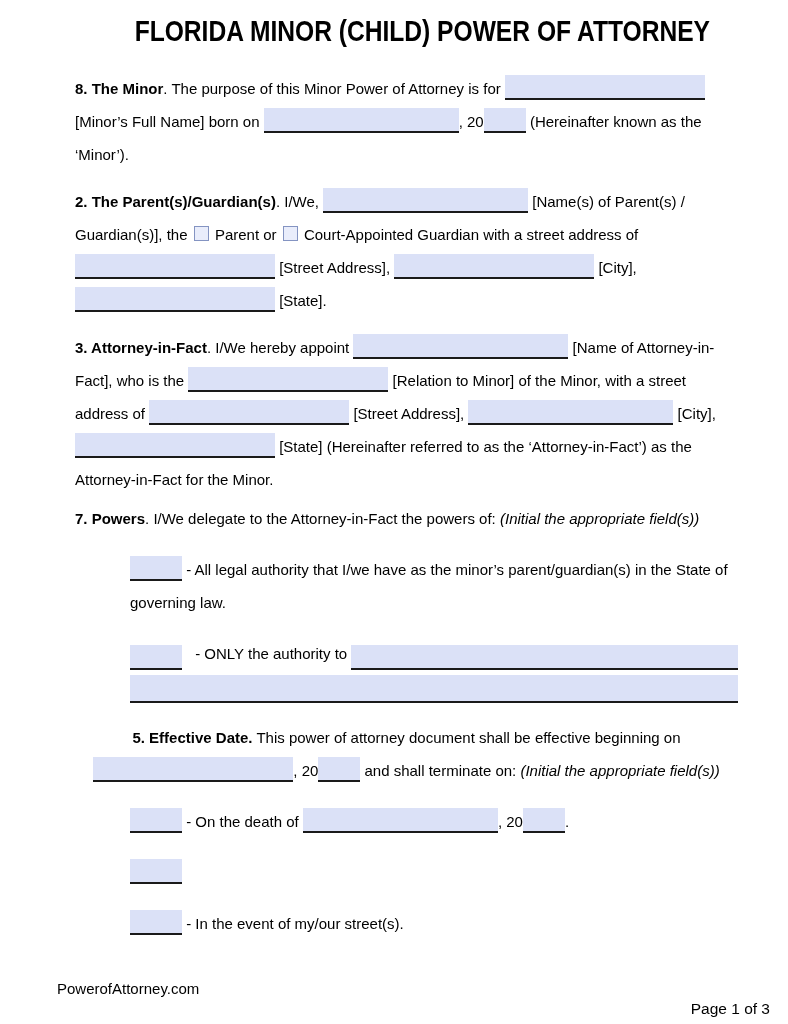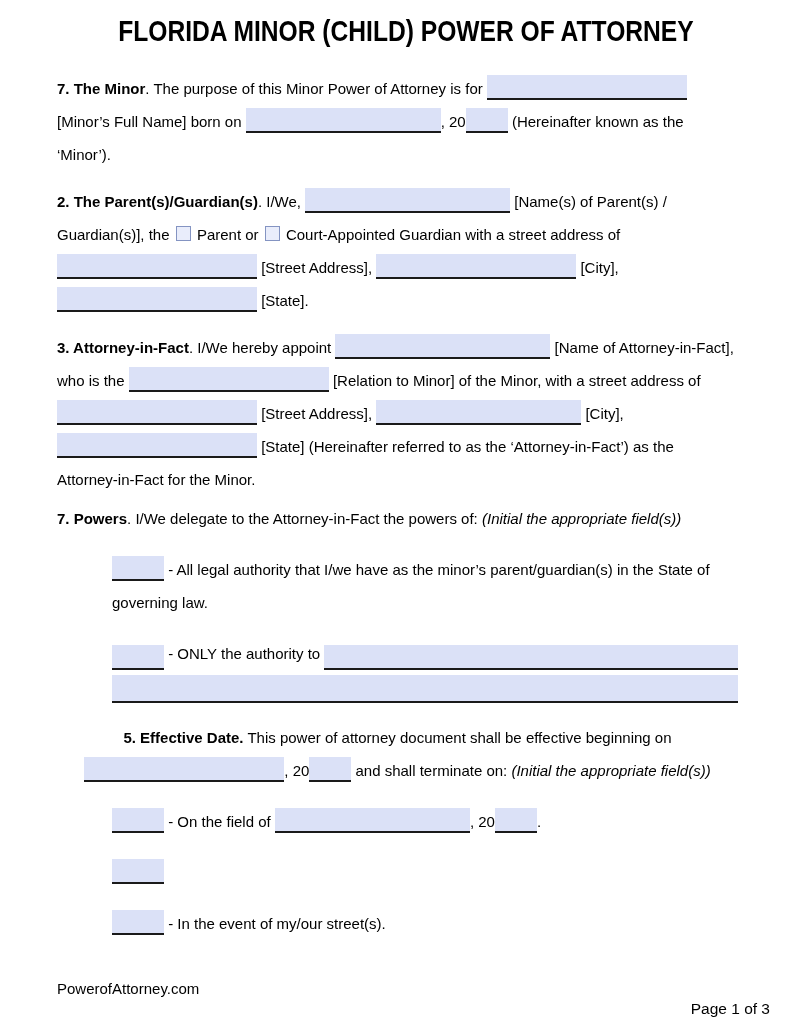--- a/index.html
+++ b/index.html
@@ -4,21 +4,21 @@
 <style>
   html,body{margin:0;padding:0;background:#ffffff;}
   .page{
     position:relative;
     width:788px;height:1024px;
     background:#ffffff;
     font-family:"Liberation Sans","DejaVu Sans",sans-serif;
     font-size:15px;color:#000;
     overflow:hidden;
     box-sizing:border-box;
-    padding:8px 50px 0 57px;
+    padding:8px 50px 0 75px;
   }
   h1.title{
     margin:6px 0 24px;
     text-align:center;
     font-size:30px;
     font-weight:bold;
     transform:scaleX(0.82);
     transform-origin:50% 50%;
     white-space:nowrap;
     color:#000;
@@ -51,21 +51,21 @@
     margin:0 2px;
   }
   .init-item{
     margin:18px 0 0 55px;
     line-height:33px;
   }
   .flexline{
     display:flex;
     align-items:flex-end;
   }
-  .flexline .t{white-space:pre;}
+  .flexline .t{white-space:pre;margin-left:9px;}
   .flexline .grow{flex:1;}
   .blockfield{
     display:block;
     width:100%;
     height:26px;
     margin-top:5px;
   }
   .footer-left{
     position:absolute;left:57px;bottom:27px;
     font-size:15px;
@@ -75,42 +75,42 @@
     font-size:15.5px;
   }
 </style>
 </head>
 <body>
 
 <div class="page">
 
   <h1 class="title">FLORIDA MINOR (CHILD) POWER OF ATTORNEY</h1>
 
-  <p class="sec" id="section-1"><b>7. The Minor</b><span>. The purpose of this Minor Power of Attorney is for </span><span class="field w200"></span><span> [Minor’s Full Name] born on </span><span class="field w195"></span><span>, 20</span><span class="field w42"></span><span> (Hereinafter known as the ‘Minor’).</span></p>
+  <p class="sec" id="section-1"><b>8. The Minor</b><span>. The purpose of this Minor Power of Attorney is for </span><span class="field w200"></span><span> [Minor’s Full Name] born on </span><span class="field w195"></span><span>, 20</span><span class="field w42"></span><span> (Hereinafter known as the ‘Minor’).</span></p>
 
   <p class="sec" id="section-2"><b>2. The Parent(s)/Guardian(s)</b><span>. I/We, </span><span class="field w205"></span><span> [Name(s) of Parent(s) / Guardian(s)], the </span><span class="checkbox"></span><span> Parent or </span><span class="checkbox"></span><span> Court-Appointed Guardian with a street address of </span><span class="field w200"></span><span> [Street Address], </span><span class="field w200"></span><span> [City], </span><span class="field w200"></span><span> [State].</span></p>
 
   <p class="sec" id="section-3"><b>3. Attorney-in-Fact</b><span>. I/We hereby appoint </span><span class="field w215"></span><span> [Name of Attorney-in-Fact], who is the </span><span class="field w200"></span><span> [Relation to Minor] of the Minor, with a street address of </span><span class="field w200"></span><span> [Street Address], </span><span class="field w205"></span><span> [City], </span><span class="field w200"></span><span> [State] (Hereinafter referred to as the ‘Attorney-in-Fact’) as the Attorney-in-Fact for the Minor.</span></p>
 
   <p class="sec" id="section-4"><b>7. Powers</b><span>. I/We delegate to the Attorney-in-Fact the powers of: </span><i class="note">(Initial the appropriate field(s))</i></p>
 
   <div class="init-item"><span class="field init"></span><span> - All legal authority that I/we have as the minor’s parent/guardian(s) in the State of governing law.</span></div>
 
   <div class="init-item">
     <div class="flexline">
         <span class="field init"></span>
         <span class="t"> - ONLY the authority to </span>
         <span class="field grow"></span>
       </div>
     <span class="field blockfield"></span>
   </div>
 
   <p class="sec" id="section-5"><b>5. Effective Date.</b><span> This power of attorney document shall be effective beginning on </span><span class="field w200"></span><span>, 20</span><span class="field w42"></span><span> and shall terminate on: </span><i class="note">(Initial the appropriate field(s))</i></p>
 
-  <div class="init-item"><span class="field init"></span><span> - On the field of </span><span class="field w195"></span><span>, 20</span><span class="field w42"></span><span>.</span></div>
+  <div class="init-item"><span class="field init"></span><span> - On the death of </span><span class="field w195"></span><span>, 20</span><span class="field w42"></span><span>.</span></div>
 
   <div class="init-item"><span class="field init"></span></div>
 
   <div class="init-item"><span class="field init"></span><span> - In the event of my/our street(s).</span></div>
 
   <div class="footer-left">PowerofAttorney.com</div>
   <div class="footer-right">Page 1 of 3</div>
 
 </div>
 

